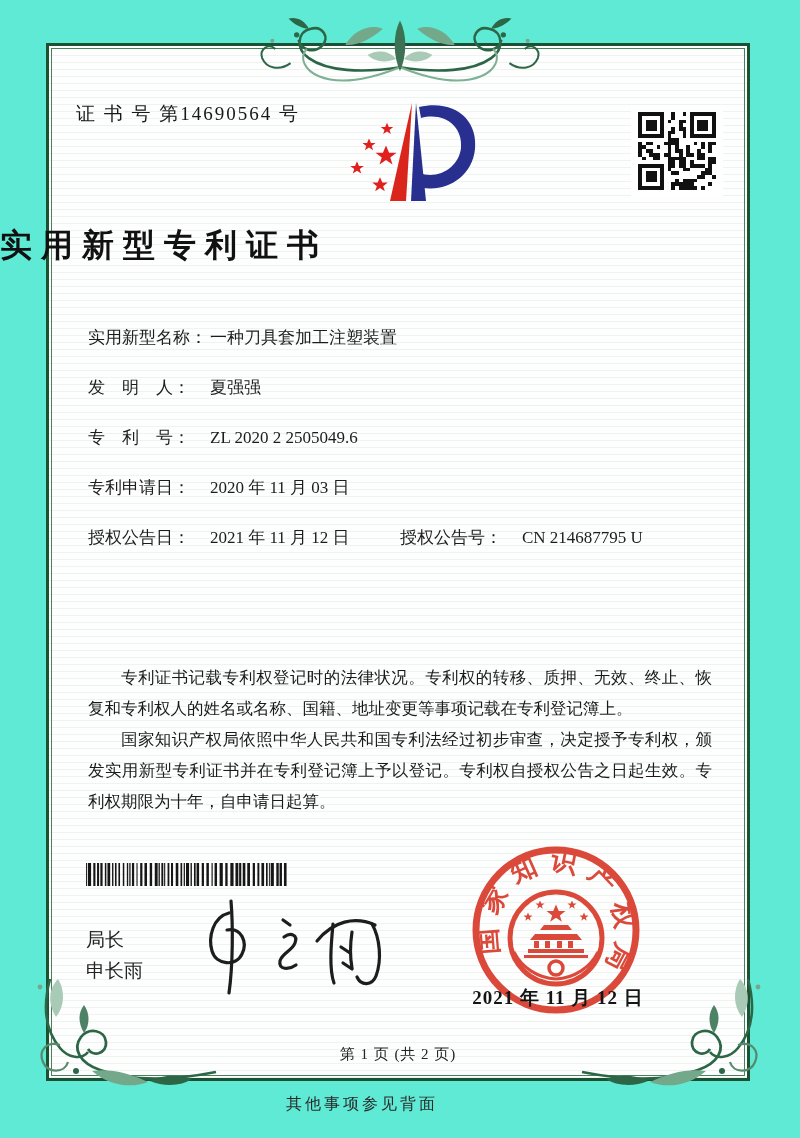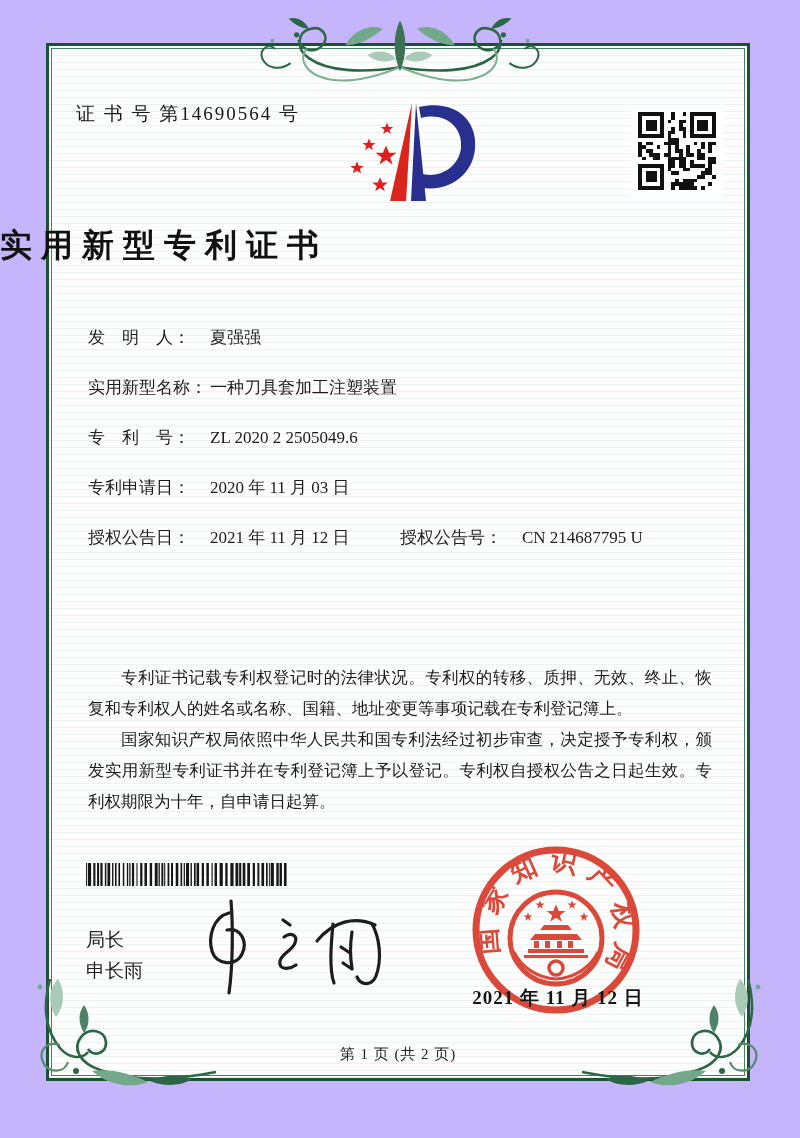--- a/index.html
+++ b/index.html
@@ -1,19 +1,19 @@
 <!DOCTYPE html>
 <html><head>
 <meta charset="utf-8">
 <style>
   * { margin:0; padding:0; box-sizing:border-box; }
   html,body { background:#ffffff; }
   .page {
     position:relative; width:800px; height:1138px; margin:0 auto;
-    background:#c4b5fd; overflow:hidden;
+    background:#5eead4; overflow:hidden;
     font-family:"Liberation Serif","DejaVu Serif",serif; color:#1c1c1c;padding-left:20px;
   }
   
   .frame {
     position:absolute; left:46px; top:43px; width:704px; height:1038px;
     border:3px solid #1c5132;
     background:
       repeating-linear-gradient(0deg, rgba(146,193,167,.16) 0 1px, rgba(255,255,255,0) 1px 7px),
       #fdfefd;
   }
@@ -256,26 +256,26 @@
       <rect x="18" y="4" width="3" height="3" fill="#111"></rect>
       <rect x="2" y="16" width="7" height="7" fill="#111"></rect>
       <rect x="3" y="17" width="5" height="5" fill="#fff"></rect>
       <rect x="4" y="18" width="3" height="3" fill="#111"></rect>
     </svg>
 
   <div class="title">实用新型专利证书</div>
 
   <div class="fields">
     <div class="frow">
+      <span class="lbl">实用新型名称：</span>
+      <span class="val">一种刀具套加工注塑装置</span>
+    </div>
+    <div class="frow">
       <span class="lbl">发　明　人：</span>
       <span class="val">夏强强</span>
-    </div>
-    <div class="frow">
-      <span class="lbl">实用新型名称：</span>
-      <span class="val">一种刀具套加工注塑装置</span>
     </div>
     <div class="frow">
       <span class="lbl">专　利　号：</span>
       <span class="val">ZL 2020 2 2505049.6</span>
     </div>
     <div class="frow">
       <span class="lbl">专利申请日：</span>
       <span class="val">2020 年 11 月 03 日</span>
     </div>
     <div class="frow grant">
@@ -390,14 +390,15 @@
       <rect x="-28" y="11" width="56" height="4" stroke="none"></rect>
       <rect x="-32" y="17" width="64" height="3" stroke="none"></rect>
       <circle cy="30" r="7" fill="none" stroke-width="3.5"></circle>
       <path d="M-42,14 C-34,30 -18,40 0,41" fill="none" stroke-width="3"></path>
       <path d="M42,14 C34,30 18,40 0,41" fill="none" stroke-width="3"></path>
     </g>
   </svg>
   <div class="seal-date">2021 年 11 月 12 日</div>
 
   <div class="page-indicator">第 1 页 (共 2 页)</div>
+  <div class="back-note">其他事项参见背面</div>
 
 </div>
 
 </body></html>

